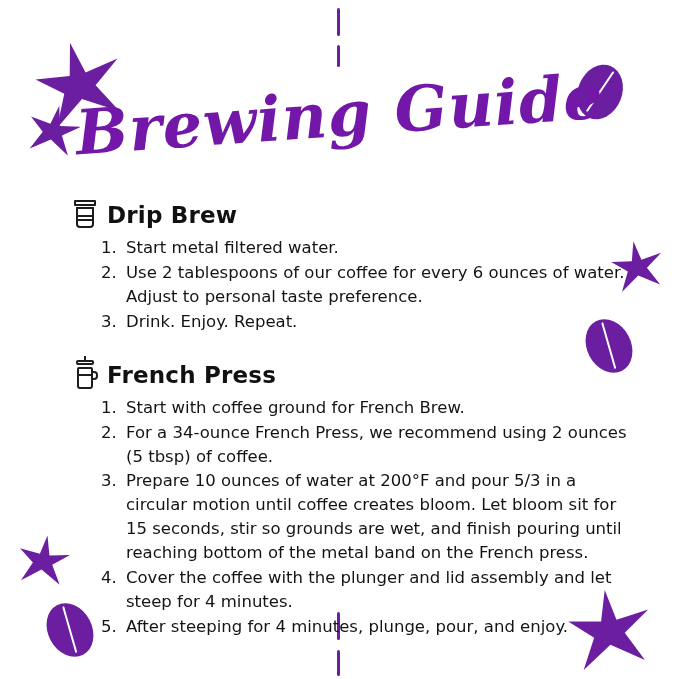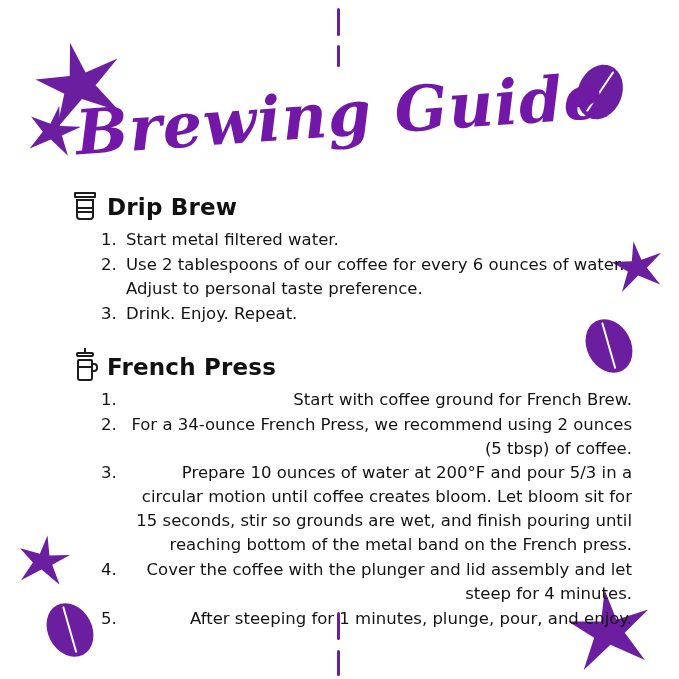--- a/index.html
+++ b/index.html
@@ -62,21 +62,21 @@
     font-weight: 700;
     font-style: italic;
     letter-spacing: 1px;
     transform: rotate(-4deg);
   }
 
   
   .content {
     position: absolute;
     left: 72px;
-    top: 192px;
+    top: 200px;
     width: 560px;
     color: #1a1a1a;
   }
   .section {
     margin-bottom: 18px;
   }
   .section-head {
     display: flex;
     align-items: center;
     gap: 9px;
@@ -187,34 +187,34 @@
         </span>
         <span class="section-title">Drip Brew</span>
       </div>
       <ol class="steps">
         <li>Start metal filtered water.</li>
         <li>Use 2 tablespoons of our coffee for every 6 ounces of water. Adjust to personal taste preference.</li>
         <li>Drink. Enjoy. Repeat.</li>
       </ol>
     </div>
 
-    <div class="section" style="margin-top:26px;text-align:right;">
+    <div class="section" style="margin-top:26px;">
       <div class="section-head">
         <span class="section-icon icon-press">
           <span class="rod"></span>
             <span class="lid"></span>
             <span class="jar"></span>
             <span class="band"></span>
             <span class="handle"></span>
         </span>
         <span class="section-title">French Press</span>
       </div>
       <ol class="steps">
         <li>Start with coffee ground for French Brew.</li>
         <li>For a 34-ounce French Press, we recommend using 2 ounces (5 tbsp) of coffee.</li>
         <li>Prepare 10 ounces of water at 200°F and pour 5/3 in a circular motion until coffee creates bloom. Let bloom sit for 15 seconds, stir so grounds are wet, and finish pouring until reaching bottom of the metal band on the French press.</li>
         <li>Cover the coffee with the plunger and lid assembly and let steep for 4 minutes.</li>
-        <li>After steeping for 1 minutes, plunge, pour, and enjoy.</li>
+        <li>After steeping for 4 minutes, plunge, pour, and enjoy.</li>
       </ol>
     </div>
 
   </div>
 </div>
 
 </body></html>

